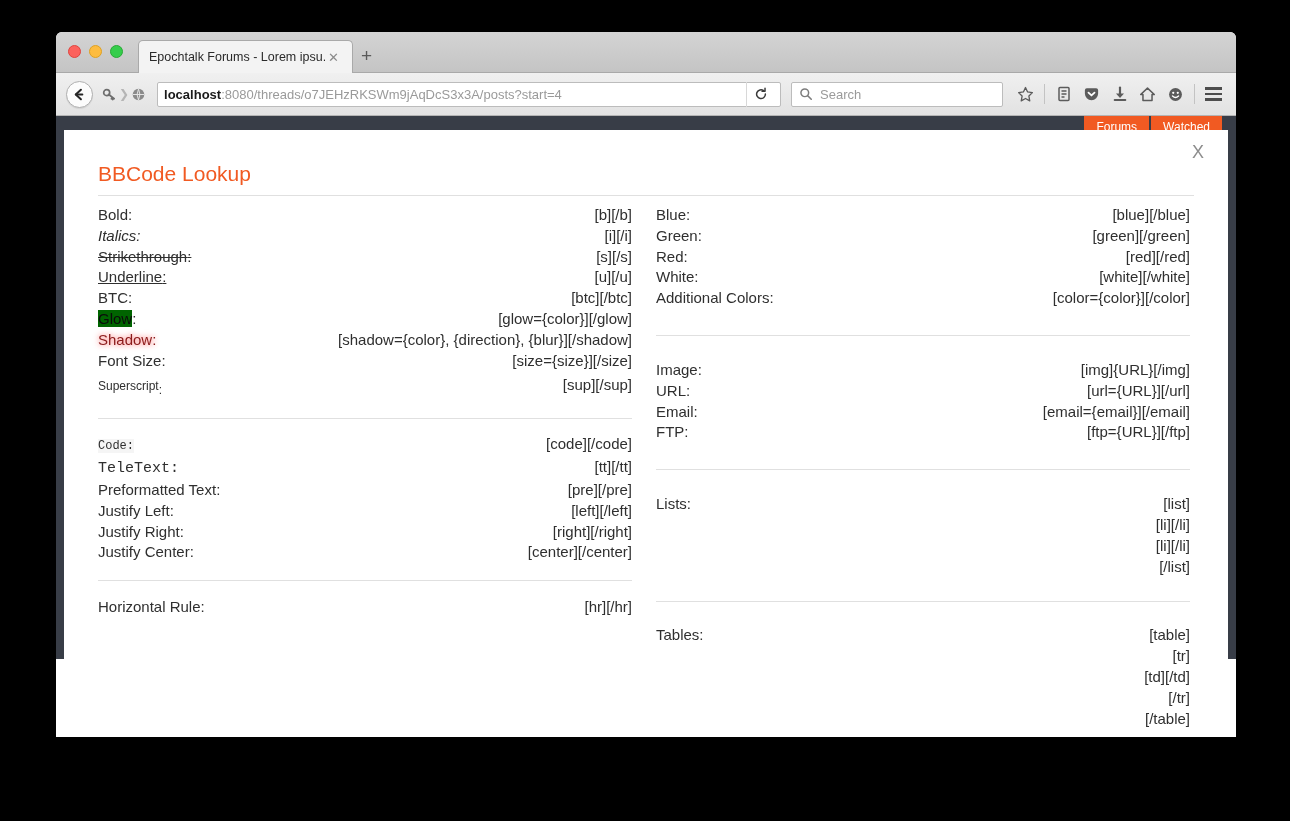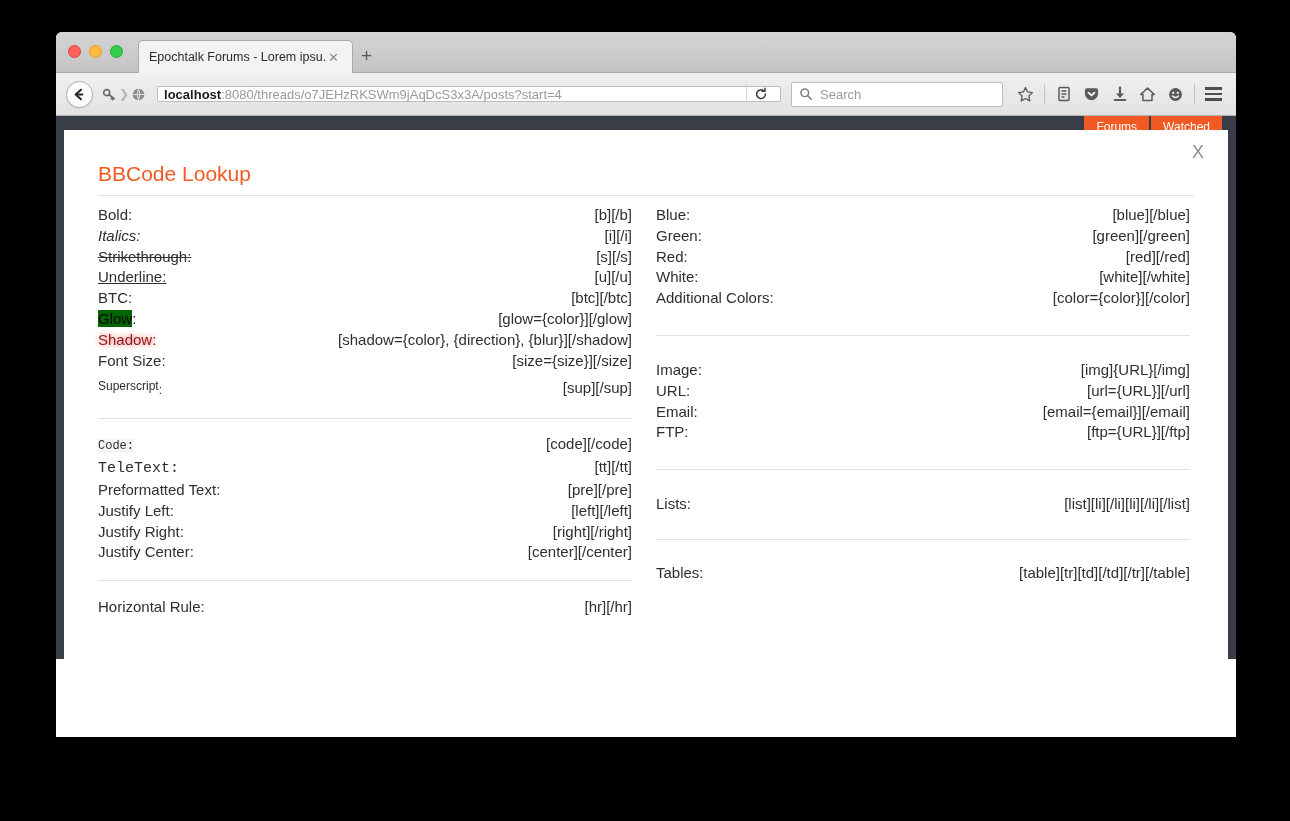--- a/index.html
+++ b/index.html
@@ -86,21 +86,21 @@
   .idbox {
     display: flex; align-items: center;
     height: 25px; gap: 1px;
     padding-left: 5px;
   }
   .idbox .glyph { color: #6d6d6d; display:flex; align-items:center; }
   .chev { color: #b5b5b5; font-size: 12px; margin: 0 1px; }
 
   .urlbar {
     flex: 1;
-    height: 16px;
+    height: 25px;
     background: #fff;
     border: 1px solid #bcbcbc;
     border-radius: 2px;
     display: flex; align-items: center;
     margin-left: 7px;
     padding: 0 6px;
     position: relative;
   }
   .url-text {
     font-size: 13px; color: #9a9a9a;
@@ -226,26 +226,26 @@
   .s-bold   { font-weight: 400; }
   .s-italic { font-style: italic; }
   .s-under  { text-decoration: underline; }
   .s-strike { text-decoration: line-through; }
   .s-glow   { background: #006400; color: #0b0b0b; }
   .s-shadow { color: #8b1a1a; text-shadow: 0 0 5px #ff8a8a, 0 0 9px #ffb0b0; }
   .s-small  { font-size: 12px; }
   .s-mono   { font-family: "Liberation Mono", monospace; font-size: 15px; }
   .s-code   { font-family: "Liberation Mono", monospace; font-size: 12px; background: #f5f5f5; }
 
-  .row.sup-row { line-height: 27px; align-items: center; }
+  .row.sup-row { line-height: 27px; }
   .row.sub-row { line-height: 27px; }
   .sup-mark { vertical-align: super; font-size: 12px; }
   .sub-mark { vertical-align: sub; font-size: 12px; }
 
-  .stack { display: flex; flex-direction: row; align-items: flex-end; justify-content: center; }
+  .stack { display: flex; flex-direction: column; align-items: flex-end; justify-content: center; }
   .stack div { line-height: 20.8px; }
 </style>
 </head>
 <body>
 
 <div class="browser-window">
 
   <div class="tabstrip">
     <div class="traffic">
       <div class="light red"></div>

